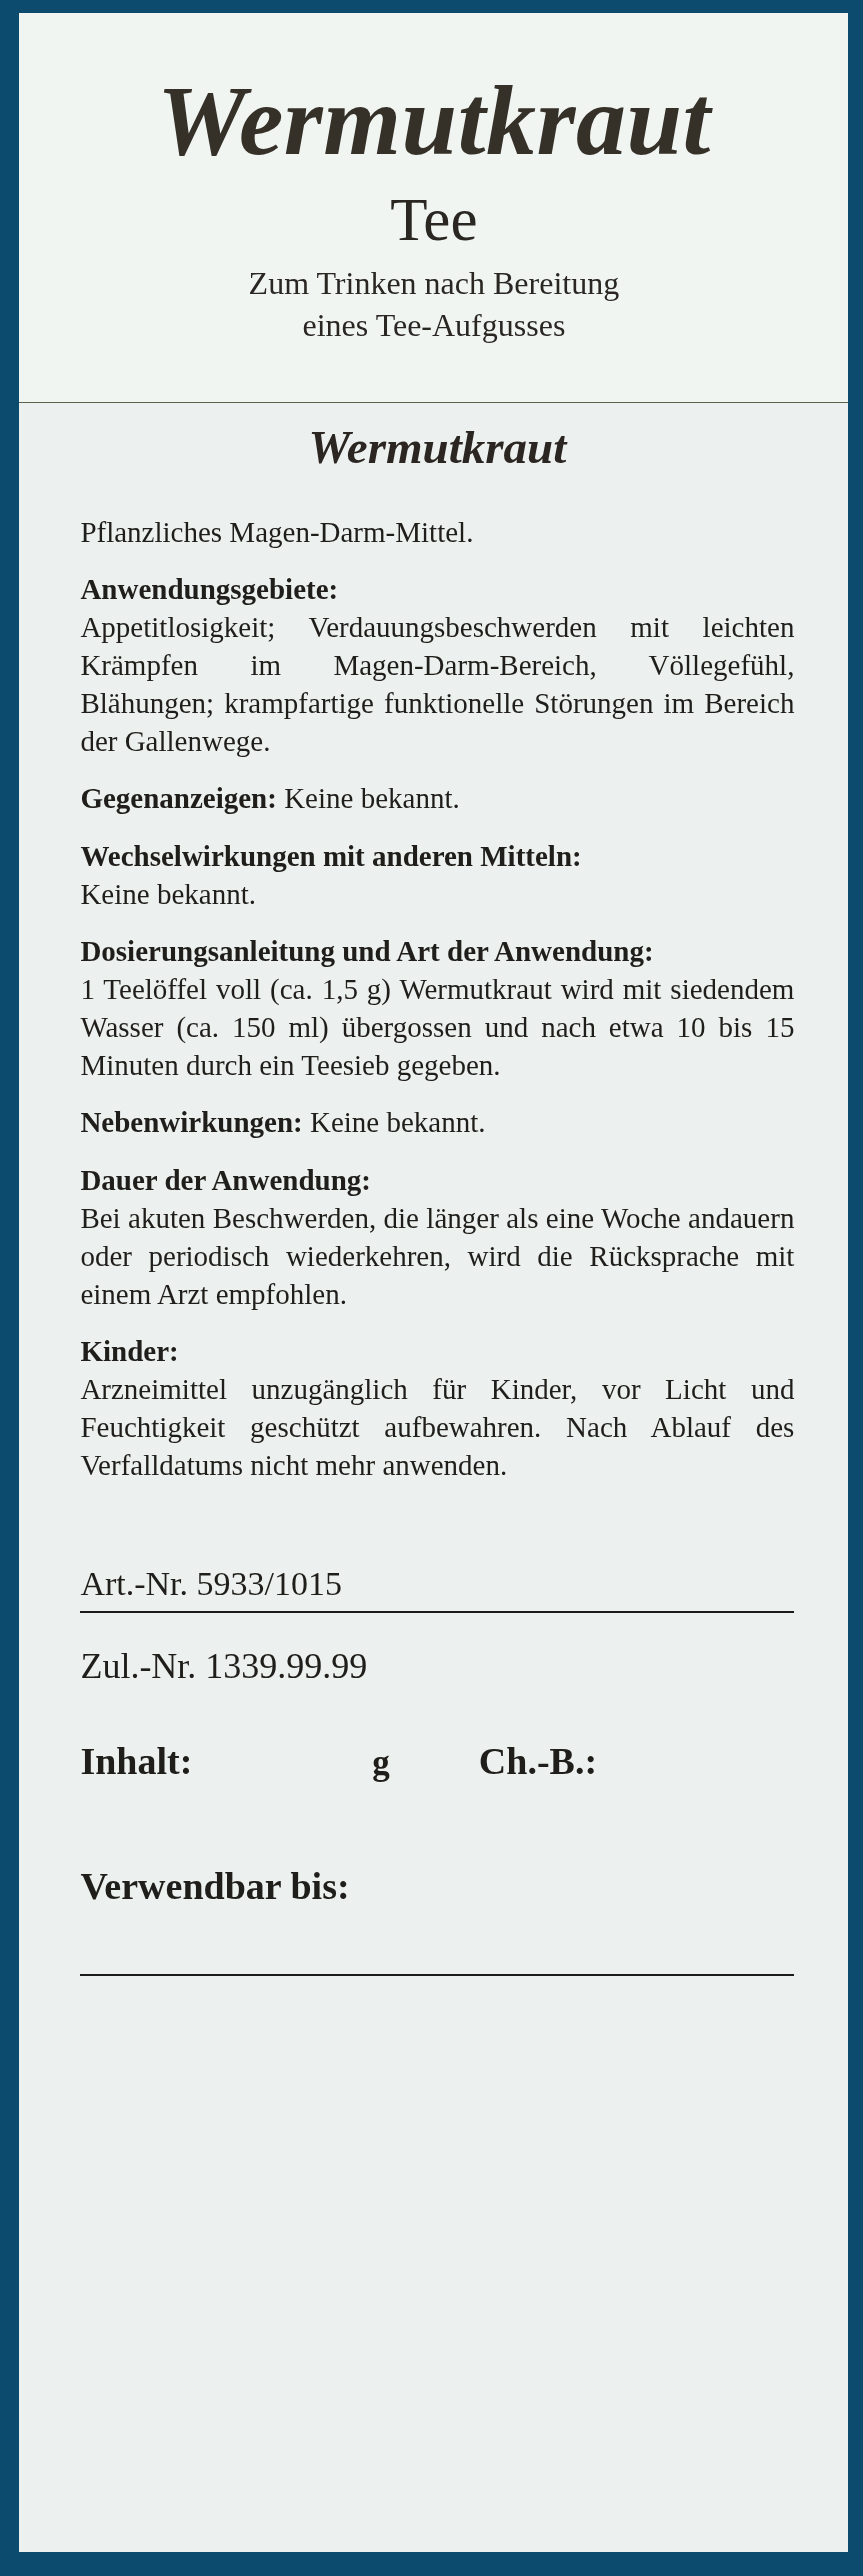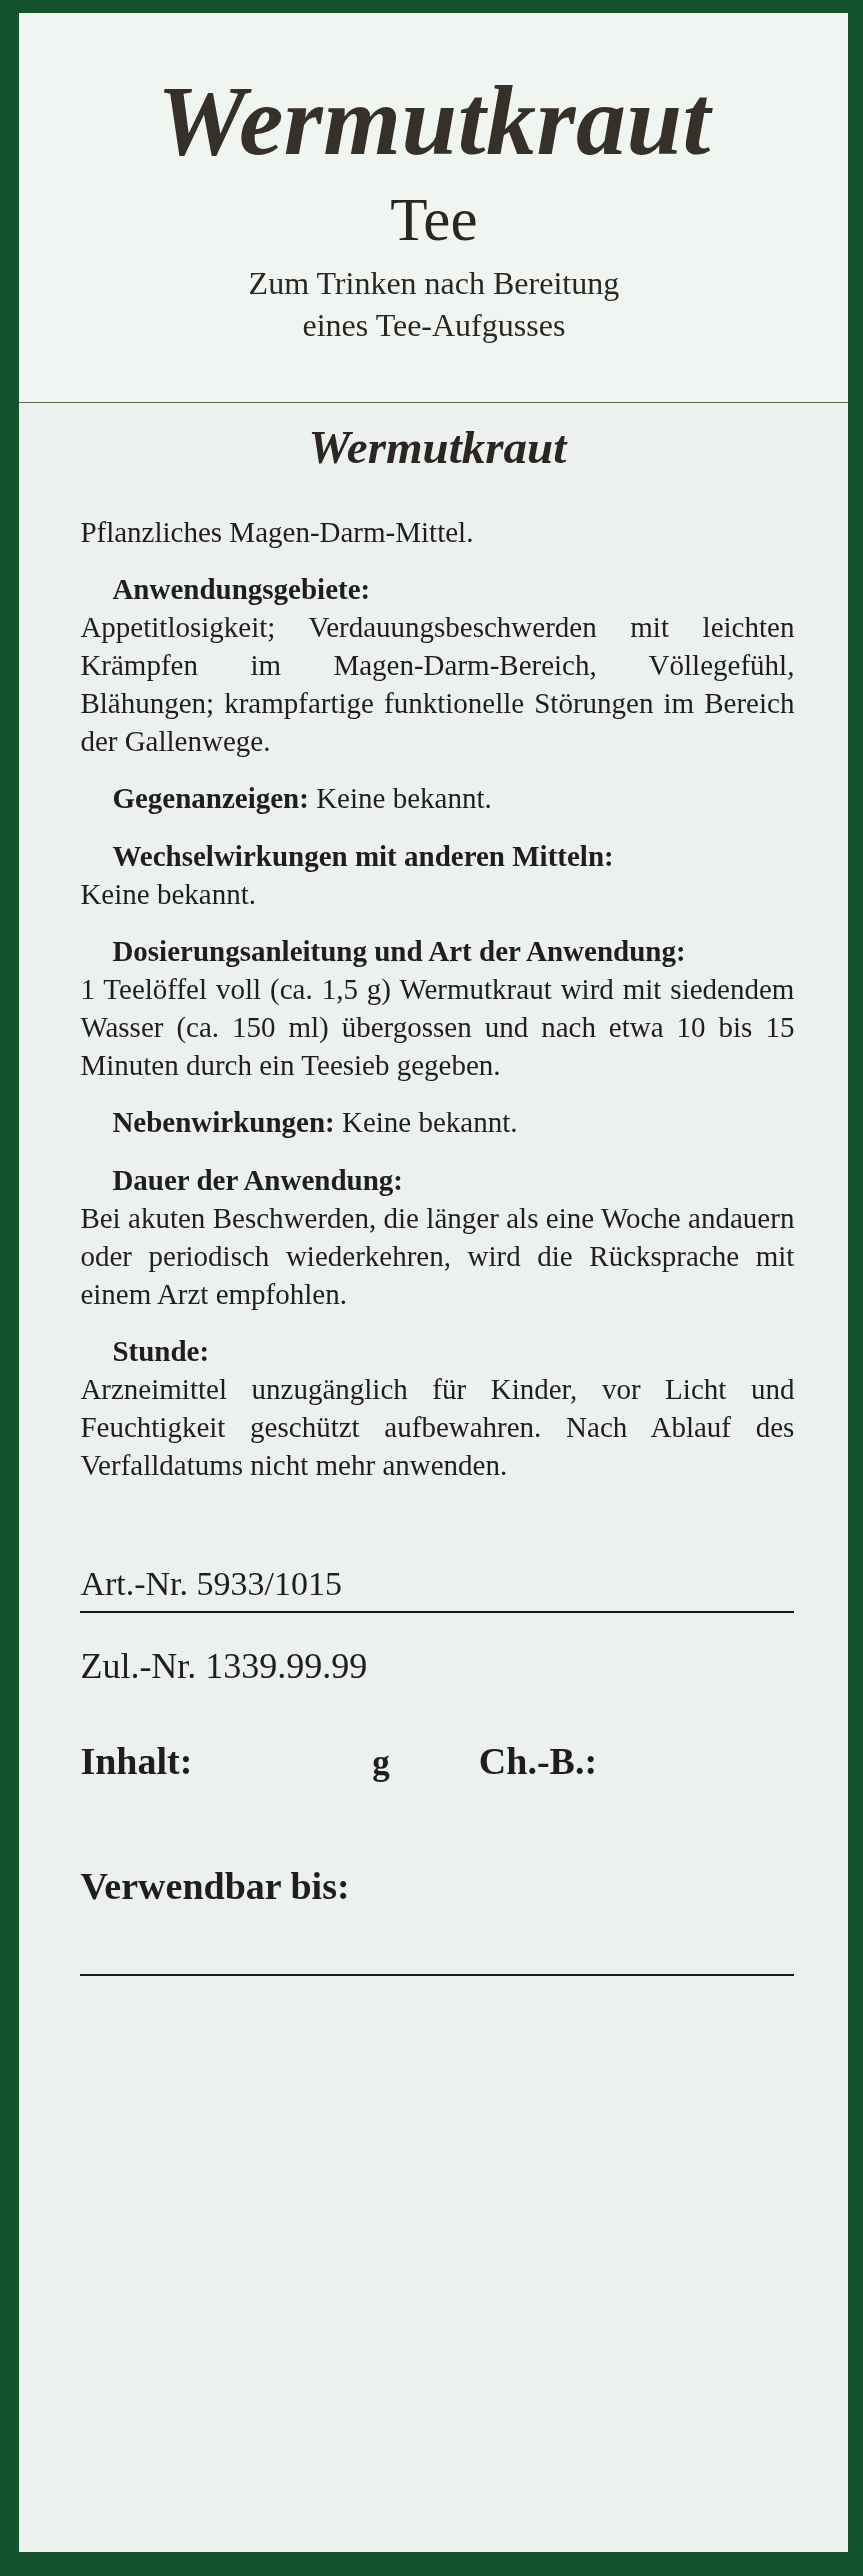--- a/index.html
+++ b/index.html
@@ -1,20 +1,20 @@
 <!DOCTYPE html>
 <html style="font-size:8.6px"><head>
 <meta charset="utf-8">
 <style>
   html, body { margin: 0; padding: 0; background: #ffffff; }
   .page {
     position: relative;
     width: 863px;
     height: 2576px;
-    background: #14532d;
+    background: #0c4a6e;
     overflow: hidden;
     font-family: "Liberation Serif", "DejaVu Serif", serif;
   }
   .paper {
     position: absolute;
     left: 19.4px;
     top: 13px;
     width: 829px;
     height: 2539px;
     background: #ecf1ef;
@@ -65,21 +65,21 @@
     color: #2b2622;
   }
   .classification {
     margin: 42px 0 0 0;
     font-size: 29px;
     line-height: 38px;
   }
   .sec { margin-top: 19.4px; }
   .sec p { margin: 0; font-size: 29px; line-height: 38px; text-align: justify; }
   .sec p.no-justify { text-align: left; }
-  .sec-label { font-weight: 700; margin-left: 32px; }
+  .sec-label { font-weight: 700; }
   
   .artnr {
     margin-top: 81px;
     font-size: 34px;
     line-height: 38px;
   }
   .rule {
     border: none;
     margin: 7.5px 0 0 0;
     border-top: 2.2px solid #1b1b1b;
@@ -157,21 +157,21 @@
           <span>Keine bekannt.</span>
         </p>
       </div>
 
       <div class="sec">
         <p class="no-justify"><span class="sec-label">Dauer der Anwendung:</span></p>
         <p>Bei akuten Beschwerden, die länger als eine Woche andauern oder periodisch wiederkehren, wird die Rücksprache mit einem Arzt empfohlen.</p>
       </div>
 
       <div class="sec">
-        <p class="no-justify"><span class="sec-label">Stunde:</span></p>
+        <p class="no-justify"><span class="sec-label">Kinder:</span></p>
         <p>Arzneimittel unzugänglich für Kinder, vor Licht und Feuchtigkeit geschützt aufbewahren. Nach Ablauf des Verfalldatums nicht mehr anwenden.</p>
       </div>
 
       <div class="artnr">Art.-Nr. 5933/1015</div>
 
       <hr class="rule">
 
       <div class="zulnr">Zul.-Nr. 1339.99.99</div>
 
       <div class="fill-row">

